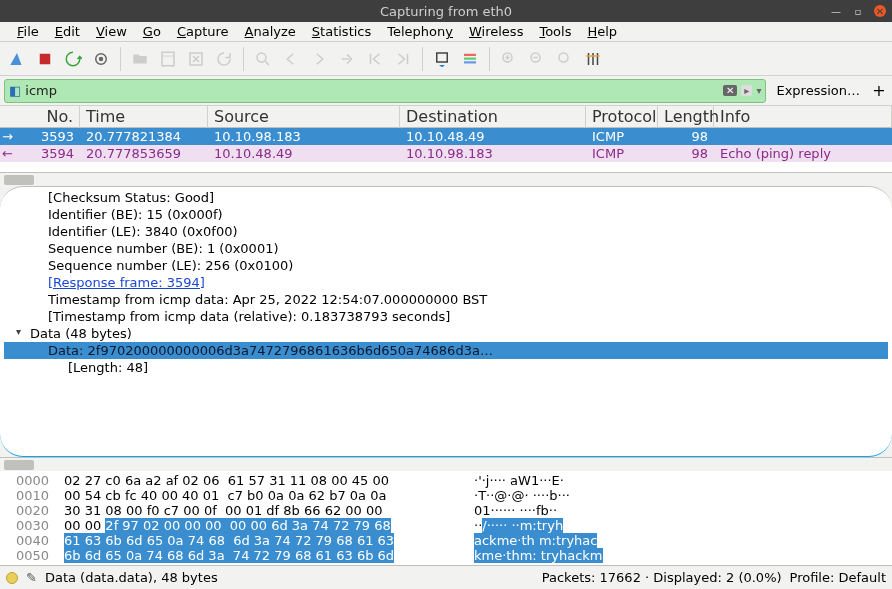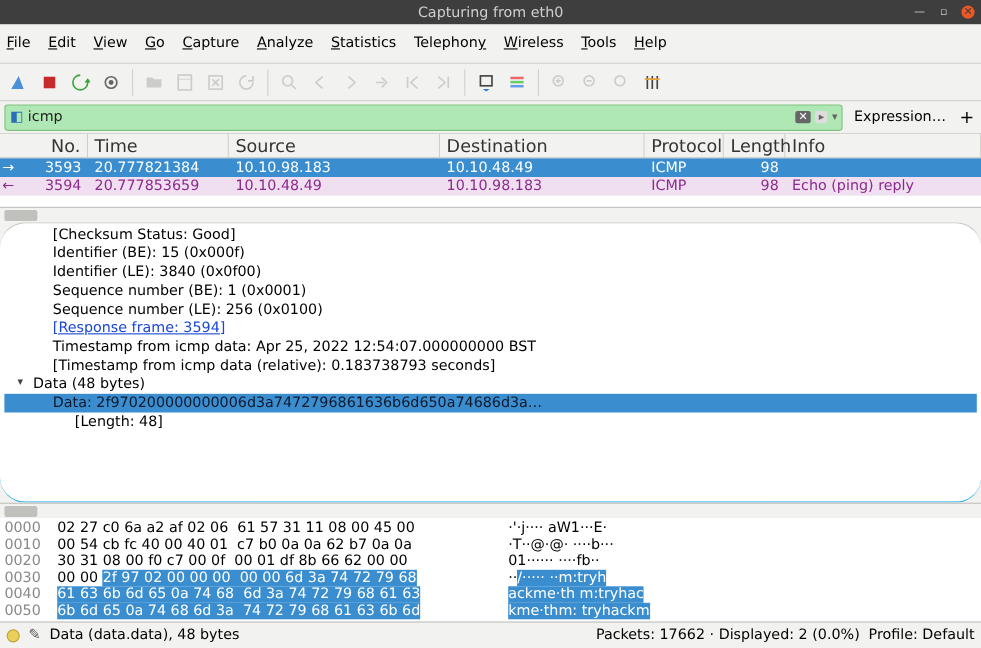--- a/index.html
+++ b/index.html
@@ -3,21 +3,21 @@
 <meta charset="utf-8">
 <style>
 * { margin: 0; padding: 0; box-sizing: border-box; font-family: "DejaVu Sans", "Liberation Sans", Arial, sans-serif; font-size: 13px; }
 .mono { font-family: "DejaVu Sans Mono", "Liberation Mono", Consolas, monospace; font-size: 13px; }
 body { background: #f2f2f0; width: 892px; height: 589px; display: flex; flex-direction: column; overflow: hidden; }
 .titlebar { background: #3e3e3e; color: #cdd0cc; height: 22px; display: flex; align-items: center; justify-content: center; position: relative; font-size: 12px; }
 .titlebar .title { flex: 1; text-align: center; }
 .titlebar .wins { position: absolute; right: 6px; display: flex; gap: 10px; align-items: center; }
 .wins span { width: 12px; height: 12px; display: inline-flex; align-items: center; justify-content: center; border-radius: 6px; font-size: 10px; color: #ccc; }
 .wins .close { background: #e95825; color: #3e3e3e; }
-.menubar { background: #f2f2f0; height: 36px; display: flex; align-items: center; padding: 0 0; gap: 4px; border-bottom: 1px solid #d0d0cc; }
+.menubar { background: #f2f2f0; height: 20px; display: flex; align-items: center; padding: 0 11px; gap: 4px; border-bottom: 1px solid #d0d0cc; }
 .menubar span { padding: 2px 6px; cursor: default; }
 .menubar span u { text-decoration: underline; }
 .toolbar { height: 34px; display: flex; align-items: center; padding: 2px 4px; gap: 2px; border-bottom: 1px solid #d0d0cc; }
 .toolbar .sep { width: 1px; height: 24px; background: #d0d0cc; margin: 0 4px; }
 .tbtn { width: 26px; height: 26px; display: inline-flex; align-items: center; justify-content: center; border: 1px solid transparent; border-radius: 3px; }
 .tbtn svg { width: 18px; height: 18px; }
 .tbtn.dis svg { opacity: .35; }
 .filterbar { height: 30px; display: flex; align-items: center; padding: 2px 4px; gap: 4px; border-bottom: 1px solid #d0d0cc; }
 .filterbar .inputwrap { flex: 1; display: flex; align-items: center; background: #b0e8b5; border: 1px solid #7fc27f; border-radius: 3px; height: 24px; padding: 0 4px; gap: 4px; }
 .filterbar input { flex: 1; background: transparent; border: none; outline: none; font-family: inherit; font-size: 13px; color: #222; }
@@ -42,21 +42,21 @@
 .pscroll { height: 14px; background: #f2f2f0; border-top: 1px solid #c0c0bc; display: flex; align-items: center; padding: 0 2px; }
 .pscroll .thumb { margin-left: 2px; width: 30px; height: 10px; background: #c0c0bc; border-radius: 2px; }
 .details { background: #fff; flex: 1; overflow: auto; padding: 2px 4px; border-top: 1px solid #c0c0bc; border-bottom: 1px solid #0ea5e9; border-radius: 23px; }
 .details .ln { white-space: pre; padding: 1px 0; }
 .details .ind1 { padding-left: 44px; }
 .details .ind2 { padding-left: 64px; }
 .details .link { color: #1a47d2; text-decoration: underline; }
 .details .tog { padding-left: 26px; position: relative; }
 .details .tog::before { content: "▾"; position: absolute; left: 12px; top: 1px; font-size: 10px; color: #444; }
 .details .sel { background: #3a8ed0; color: #0f172a; padding-left: 44px; }
-.hex { background: #fff; padding: 2px 4px; }
+.hex { background: #fff; padding: 2px 16px; }
 .hex .hln { display: flex; gap: 0; }
 .hex .off { color: #888; width: 48px; }
 .hex .bytes { width: 410px; white-space: pre; }
 .hex .ascii { white-space: pre; }
 .hex .hl { background: #3a8ed0; color: #fff; }
 .statusbar { height: 24px; background: #f2f2f0; border-top: 1px solid #c0c0bc; display: flex; align-items: center; padding: 0 6px; gap: 8px; font-size: 12px; }
 .statusbar .dot { width: 12px; height: 12px; border-radius: 6px; background: #e8d05a; display: inline-block; border:1px solid #c0a030; }
 .statusbar .mid { flex: 1; }
 </style>
 </head>

